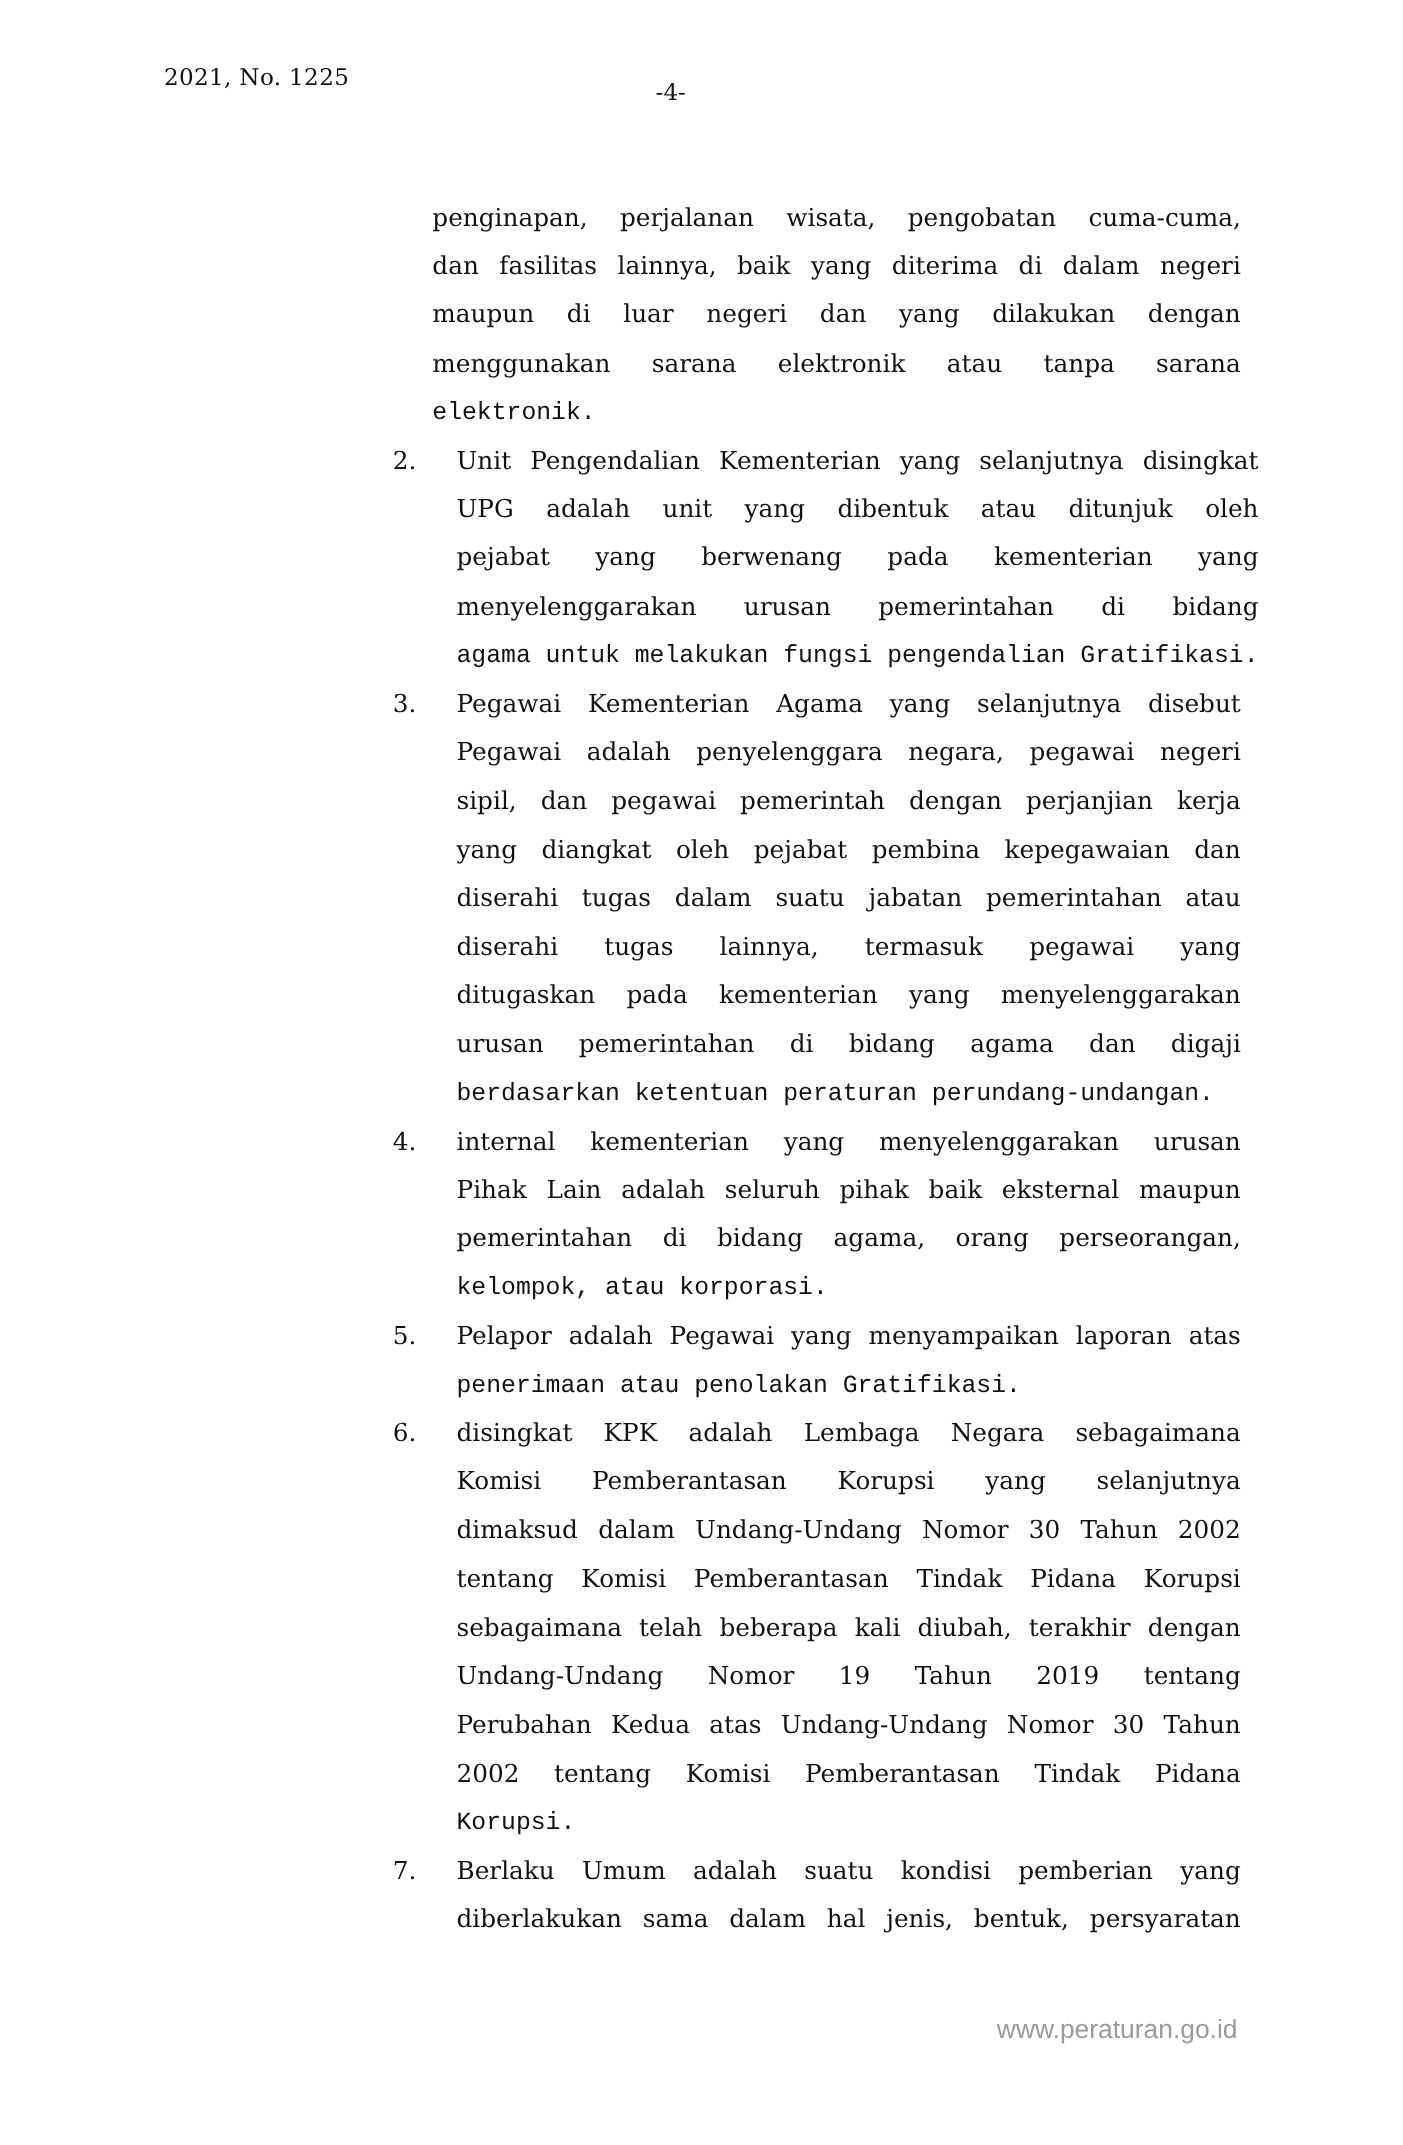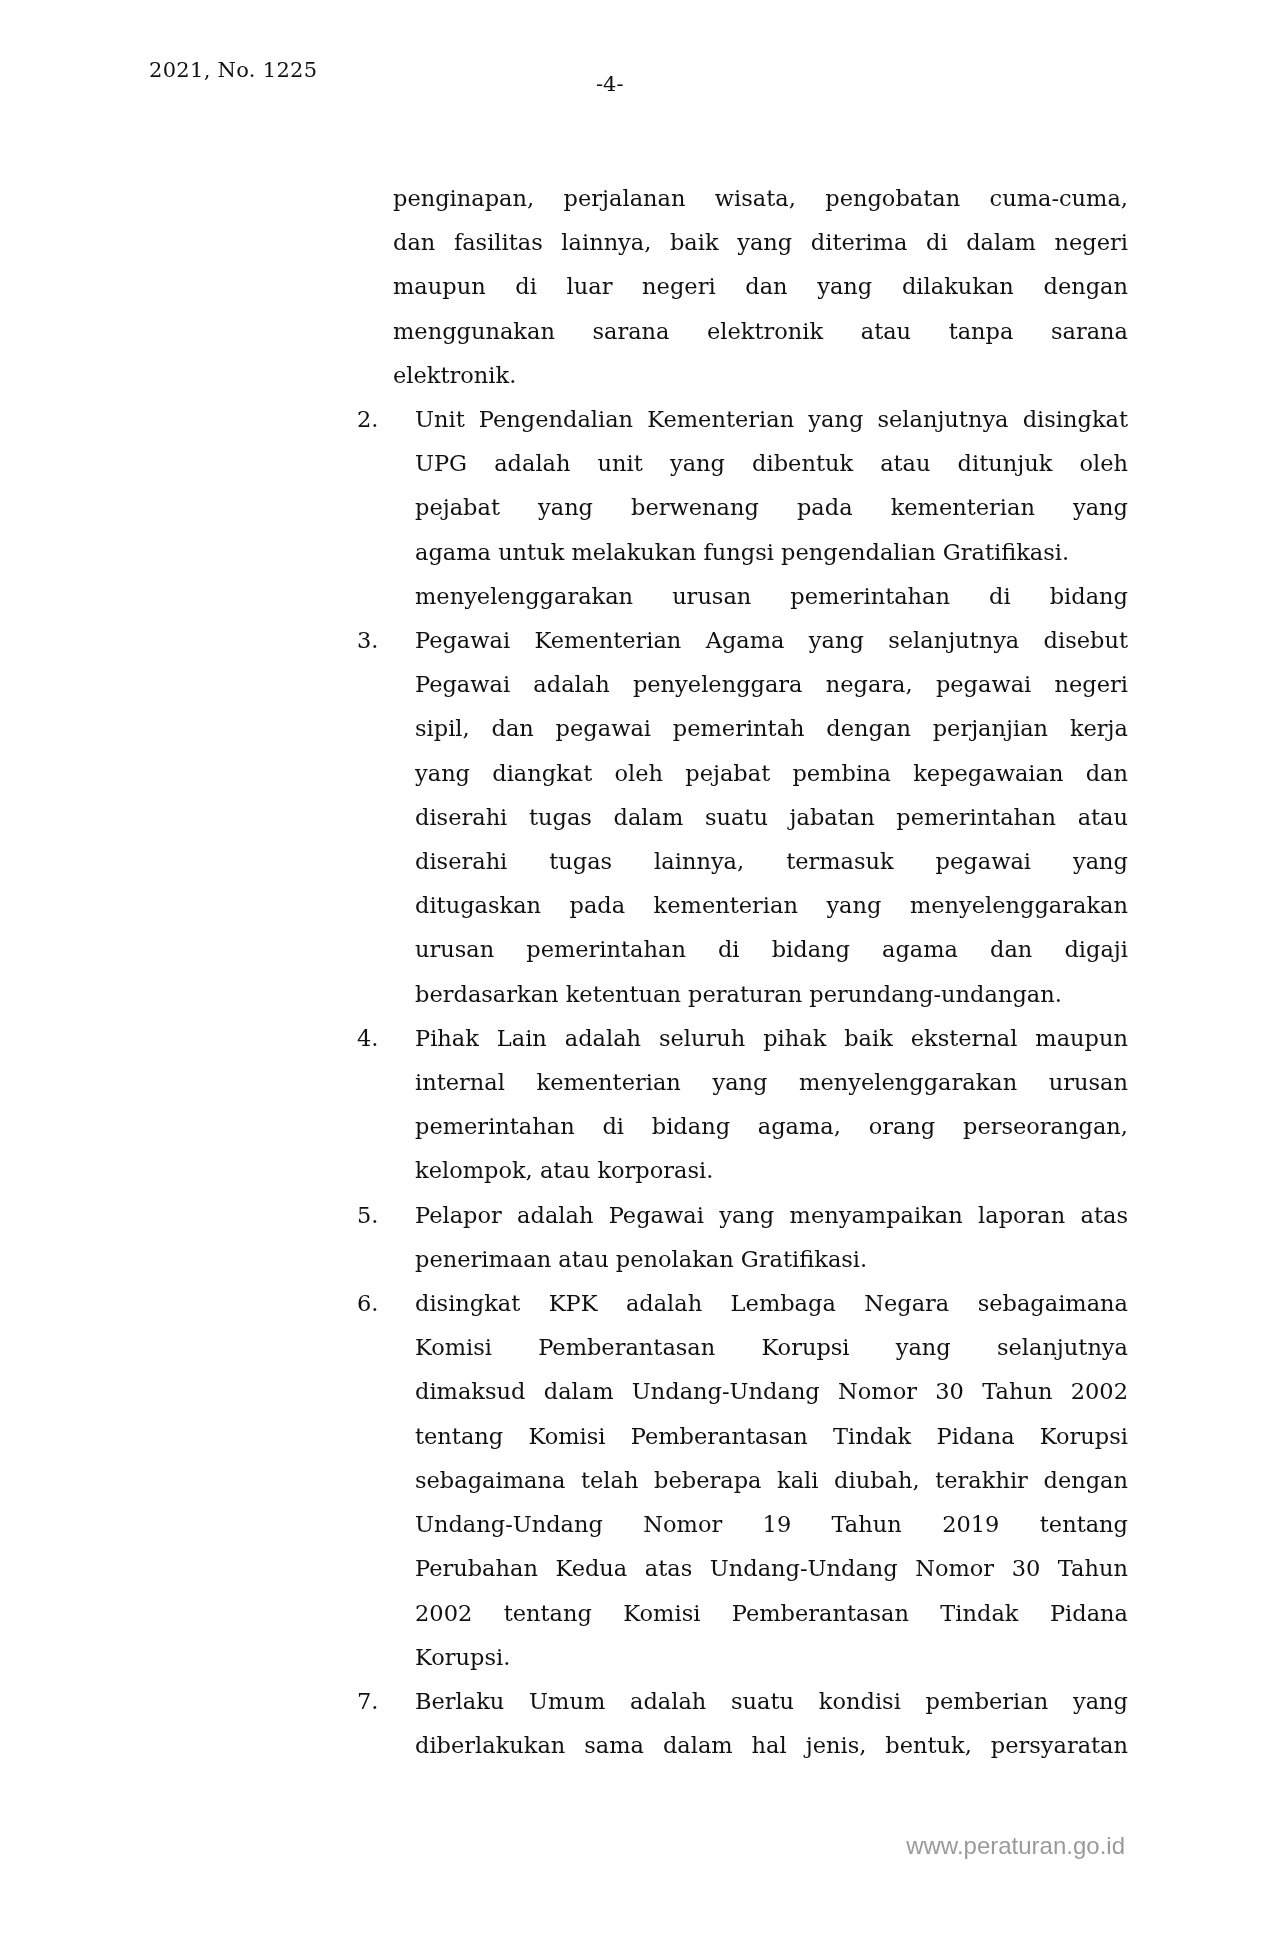--- a/index.html
+++ b/index.html
@@ -6,21 +6,21 @@
   body { width: 1275px; height: 1950px; position: relative; overflow: hidden; color: #111; }
   .page { position: absolute; left: 0; top: 0; width: 1275px; height: 1754px; background: #fff; }
   .hdr-left { position: absolute; left: 149px; top: 58px; font-family: "DejaVu Serif", serif; font-size: 21px; letter-spacing: 0.3px; }
   .hdr-page { position: absolute; left: 596px; top: 72px; font-family: "DejaVu Serif", serif; font-size: 21px; }
   .body { position: absolute; left: 357px; top: 176px; width: 771px; font-family: "DejaVu Serif", serif; font-size: 22.5px; line-height: 44.2px; }
   .cont { margin-left: 36px; text-align: justify; text-align-last: left; }
   .item { display: flex; }
   .num { width: 58px; flex: 0 0 58px; }
   .txt { flex: 1; text-align: justify; }
   .line { display: block; text-align: justify; text-align-last: justify; white-space: nowrap; }
-  .line.last { text-align-last: left; }
+  .line.last { text-align-last: left; font-family: Liberation Mono, monospace; }
   .footer { position: absolute; right: 150px; top: 1832px; font-family: "Liberation Sans", sans-serif; font-size: 24px; color: #9a9a9a; }
 </style>
 </head>
 <body>
 
 <div class="page">
   <div class="hdr-left">2021, No. 1225</div>
   <div class="hdr-page">-4-</div>
 
   <div class="body">
@@ -31,43 +31,43 @@
         <span class="line">menggunakan sarana elektronik atau tanpa sarana</span>
         <span class="line last">elektronik.</span>
       </div>
     <div id="items">
         <div class="item">
           <div class="num">2.</div>
           <div class="txt">
             <span class="line">Unit Pengendalian Kementerian yang selanjutnya disingkat</span>
             <span class="line">UPG adalah unit yang dibentuk atau ditunjuk oleh</span>
             <span class="line">pejabat yang berwenang pada kementerian yang</span>
+            <span class="line">menyelenggarakan urusan pemerintahan di bidang</span>
             <span class="line last">agama untuk melakukan fungsi pengendalian Gratifikasi.</span>
-            <span class="line">menyelenggarakan urusan pemerintahan di bidang</span>
           </div>
         </div>
         <div class="item">
           <div class="num">3.</div>
           <div class="txt">
             <span class="line">Pegawai Kementerian Agama yang selanjutnya disebut</span>
             <span class="line">Pegawai adalah penyelenggara negara, pegawai negeri</span>
             <span class="line">sipil, dan pegawai pemerintah dengan perjanjian kerja</span>
             <span class="line">yang diangkat oleh pejabat pembina kepegawaian dan</span>
             <span class="line">diserahi tugas dalam suatu jabatan pemerintahan atau</span>
             <span class="line">diserahi tugas lainnya, termasuk pegawai yang</span>
             <span class="line">ditugaskan pada kementerian yang menyelenggarakan</span>
             <span class="line">urusan pemerintahan di bidang agama dan digaji</span>
             <span class="line last">berdasarkan ketentuan peraturan perundang-undangan.</span>
           </div>
         </div>
         <div class="item">
           <div class="num">4.</div>
           <div class="txt">
+            <span class="line">internal kementerian yang menyelenggarakan urusan</span>
             <span class="line">Pihak Lain adalah seluruh pihak baik eksternal maupun</span>
-            <span class="line">internal kementerian yang menyelenggarakan urusan</span>
             <span class="line">pemerintahan di bidang agama, orang perseorangan,</span>
             <span class="line last">kelompok, atau korporasi.</span>
           </div>
         </div>
         <div class="item">
           <div class="num">5.</div>
           <div class="txt">
             <span class="line">Pelapor adalah Pegawai yang menyampaikan laporan atas</span>
             <span class="line last">penerimaan atau penolakan Gratifikasi.</span>
           </div>

